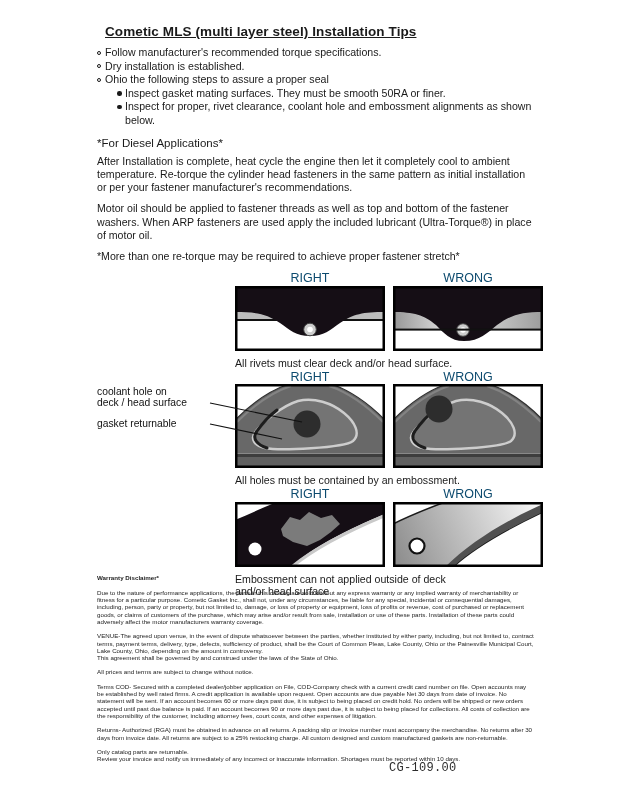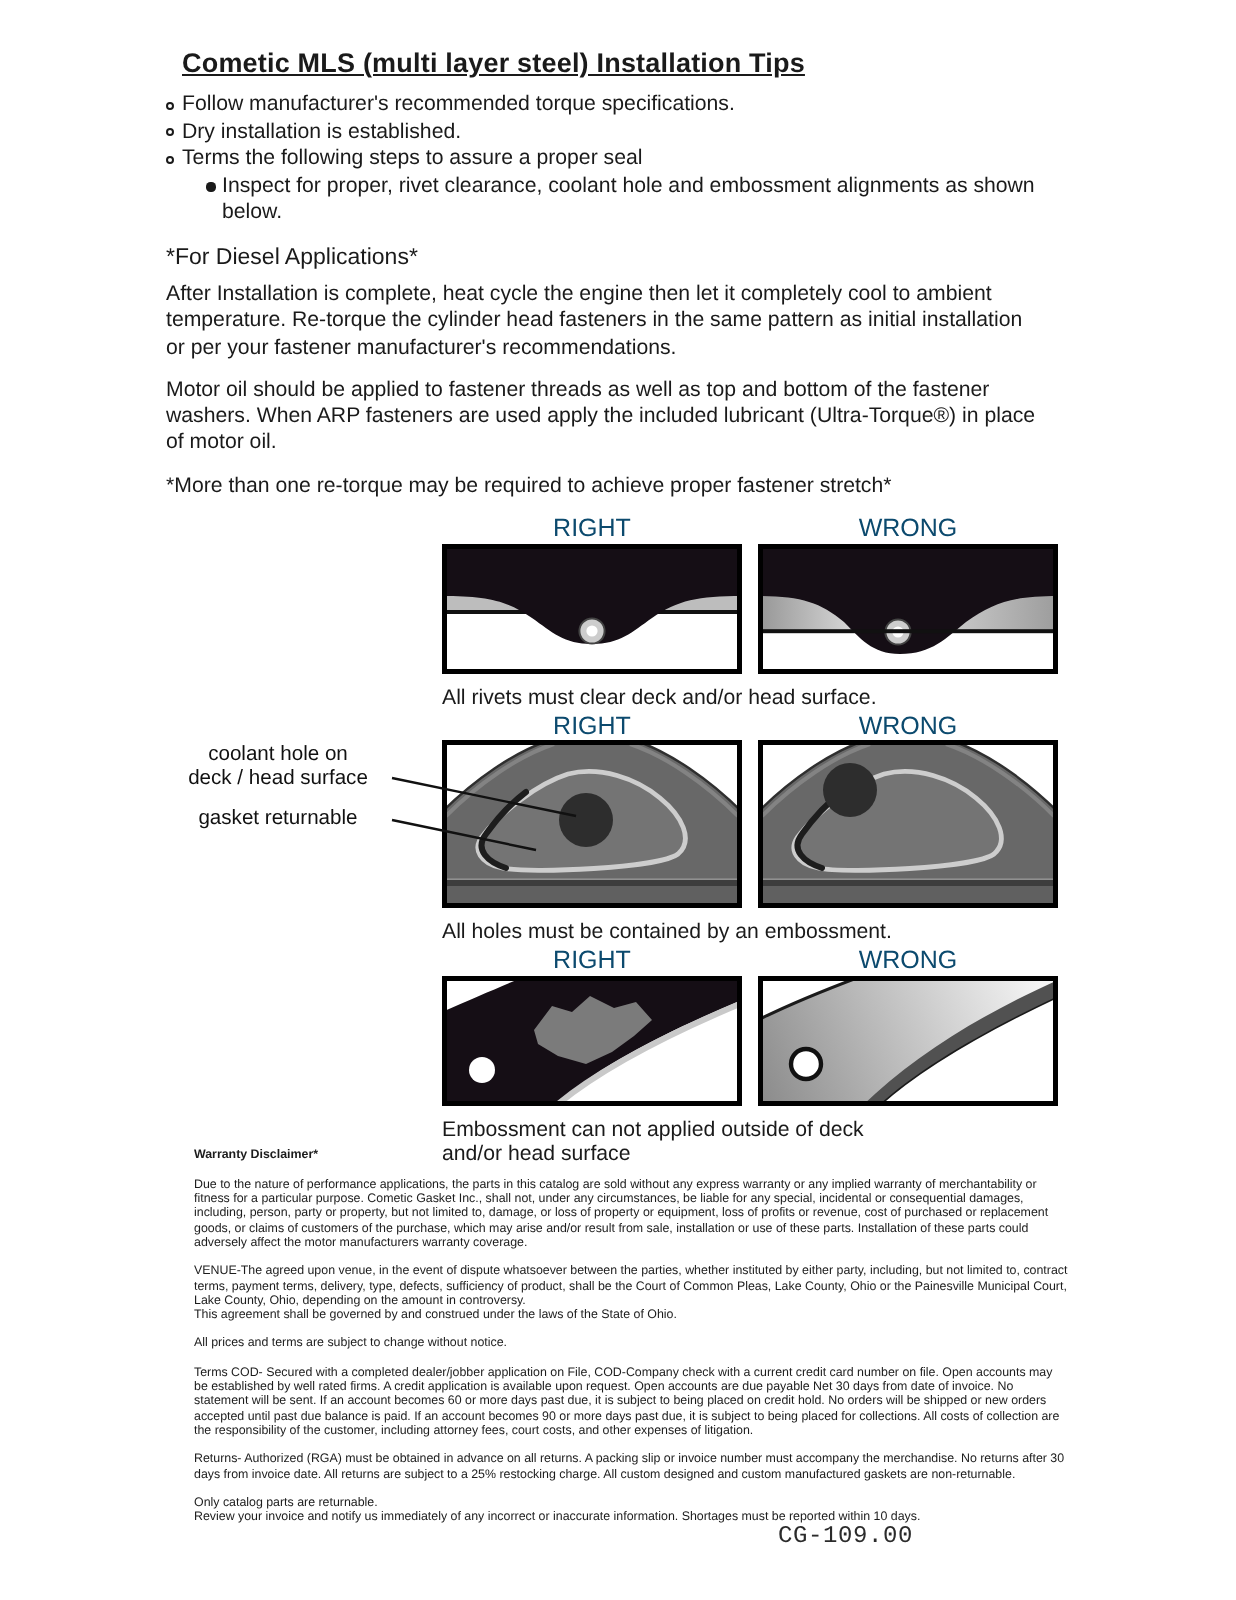--- a/index.html
+++ b/index.html
@@ -4,21 +4,21 @@
 <style>
   * { margin:0; padding:0; box-sizing:border-box; }
   html,body { width:618px; height:800px; }
   body {
     background:#ffffff;
     font-family:"Liberation Sans", sans-serif;
     color:#1a1a1a;
     position:relative;
     overflow:hidden;
   }
-  .content { position:absolute; left:83px; top:24px; width:450px; }
+  .content { position:absolute; left:97px; top:24px; width:450px; }
 
   .title {
     font-size:13.5px; font-weight:bold; text-decoration:underline;
     margin-left:8px; margin-bottom:7px; letter-spacing:0.1px;
   }
 
   .bullets { font-size:10.6px; line-height:13.6px; }
   .bullet-row { display:flex; }
   .marker-open {
     flex:0 0 auto; width:4px; height:4px;
@@ -45,21 +45,21 @@
 
   .row2 { position:relative; height:97px; margin-top:2px; width:450px; }
   .row2 .dg-label { position:absolute; width:150px; top:0; }
   .row2 .lbl-right { left:138px; }
   .row2 .lbl-wrong { left:296px; }
   .row2 .box { position:absolute; top:13px; }
   .row2 .box-right { left:138px; }
   .row2 .box-wrong { left:296px; }
   .annotation {
     position:absolute; left:0; width:112px;
-    font-size:10.3px; line-height:11.5px; text-align:center; color:#111;
+    font-size:10.3px; line-height:11.5px; text-align:left; color:#111;
   }
   .ann-1 { top:15px; }
   .ann-2 { top:47px; }
   .leader-overlay { position:absolute; left:0; top:0; pointer-events:none; }
 
   .legal {
     position:absolute; left:97px; top:574px; width:437px;
     font-size:6.2px; line-height:7.3px; color:#1c1c1c;
   }
   .legal p { margin-bottom:7px; white-space:pre-line; }
@@ -81,21 +81,25 @@
     <div class="bullet-row">
       <span class="marker-open"></span>
       <span>Follow manufacturer's recommended torque specifications.</span>
     </div>
     <div class="bullet-row">
       <span class="marker-open"></span>
       <span>Dry installation is established.</span>
     </div>
     <div class="bullet-row">
       <span class="marker-open"></span>
-      <span>Terms the following steps to assure a proper seal</span>
+      <span>Ohio the following steps to assure a proper seal</span>
+    </div>
+    <div class="bullet-row sub">
+      <span class="marker-dot"></span>
+      <span>Inspect gasket mating surfaces.  They must be smooth 50RA or finer.</span>
     </div>
     <div class="bullet-row sub">
       <span class="marker-dot"></span>
       <span>Inspect for proper, rivet clearance, coolant hole and embossment alignments as shown below.</span>
     </div>
   </div>
 
   <div class="diesel-heading">*For Diesel Applications*</div>
   <div class="para">After Installation is complete, heat cycle the engine then let it completely cool to ambient temperature. Re-torque the cylinder head fasteners in the same pattern as initial installation or per your fastener manufacturer's recommendations.</div>
   <div class="para">Motor oil should be applied to fastener threads as well as top and bottom of the fastener washers. When ARP fasteners are used apply the included lubricant (Ultra-Torque®) in place of motor oil.</div>

